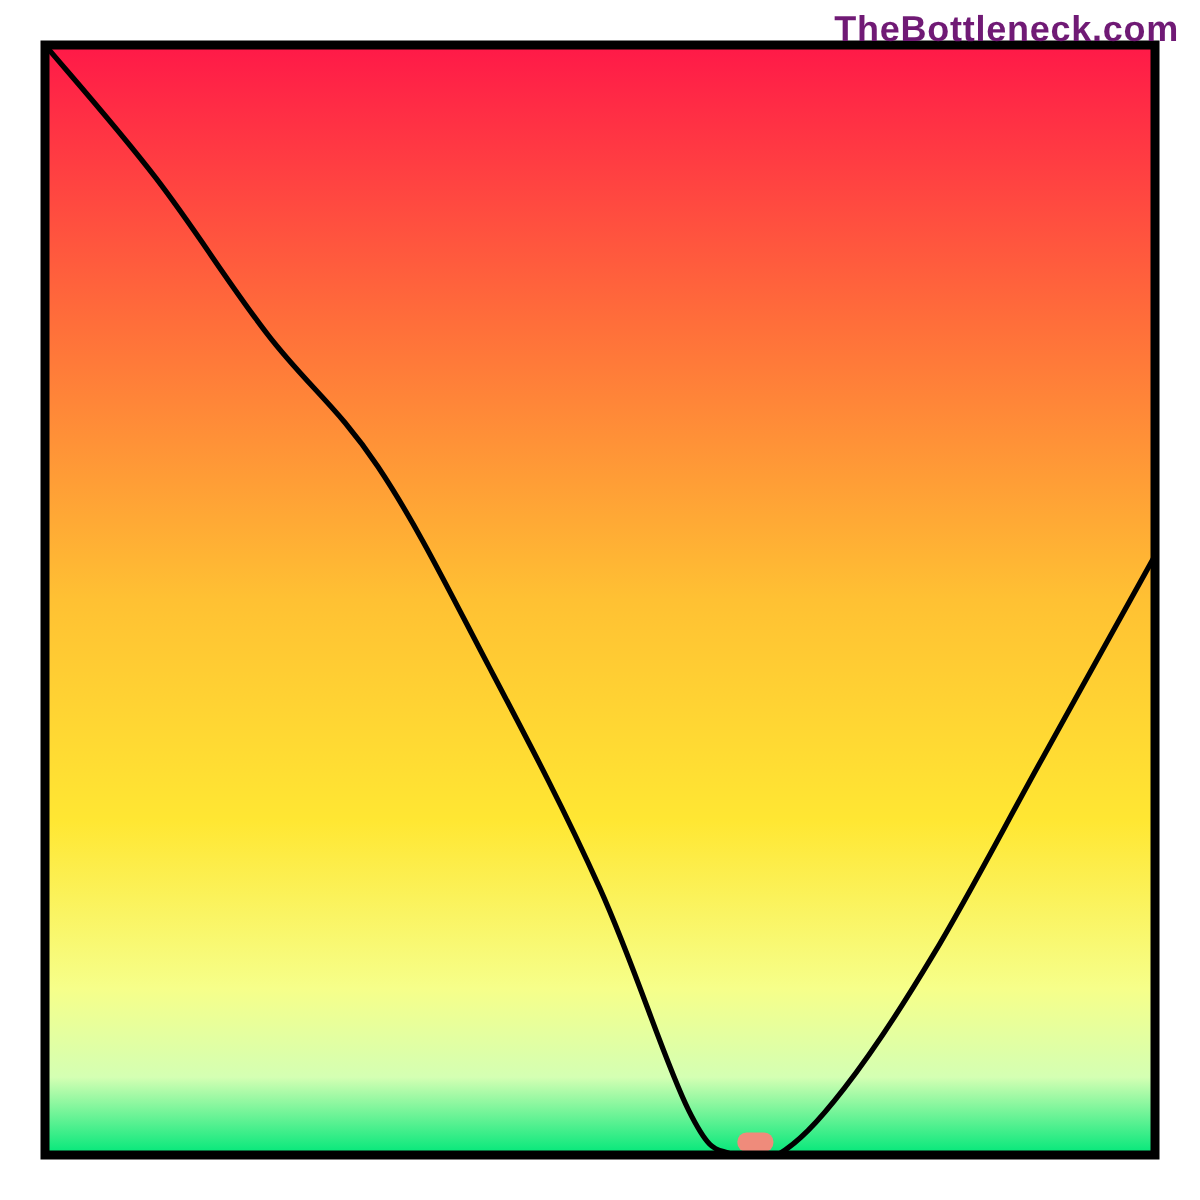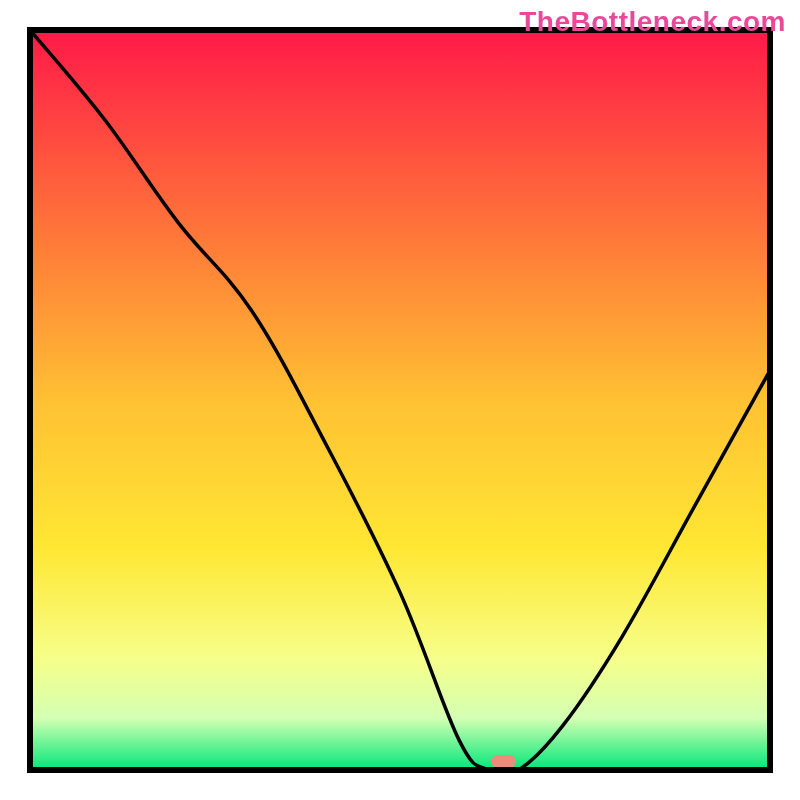--- a/index.html
+++ b/index.html
@@ -12,23 +12,23 @@
   }
   .container {
     position: relative;
     width: 800px;
     height: 800px;
   }
   .watermark {
     position: absolute;
     top: 6px;
     right: 14px;
-    font-size: 28px;
+    font-size: 24px;
     font-weight: bold;
-    color: #ec4899;
+    color: #701a75;
     letter-spacing: 0.5px;
     z-index: 10;
   }
   svg.chart {
     position: absolute;
     left: 0;
     top: 0;
     width: 800px;
     height: 800px;
   }

